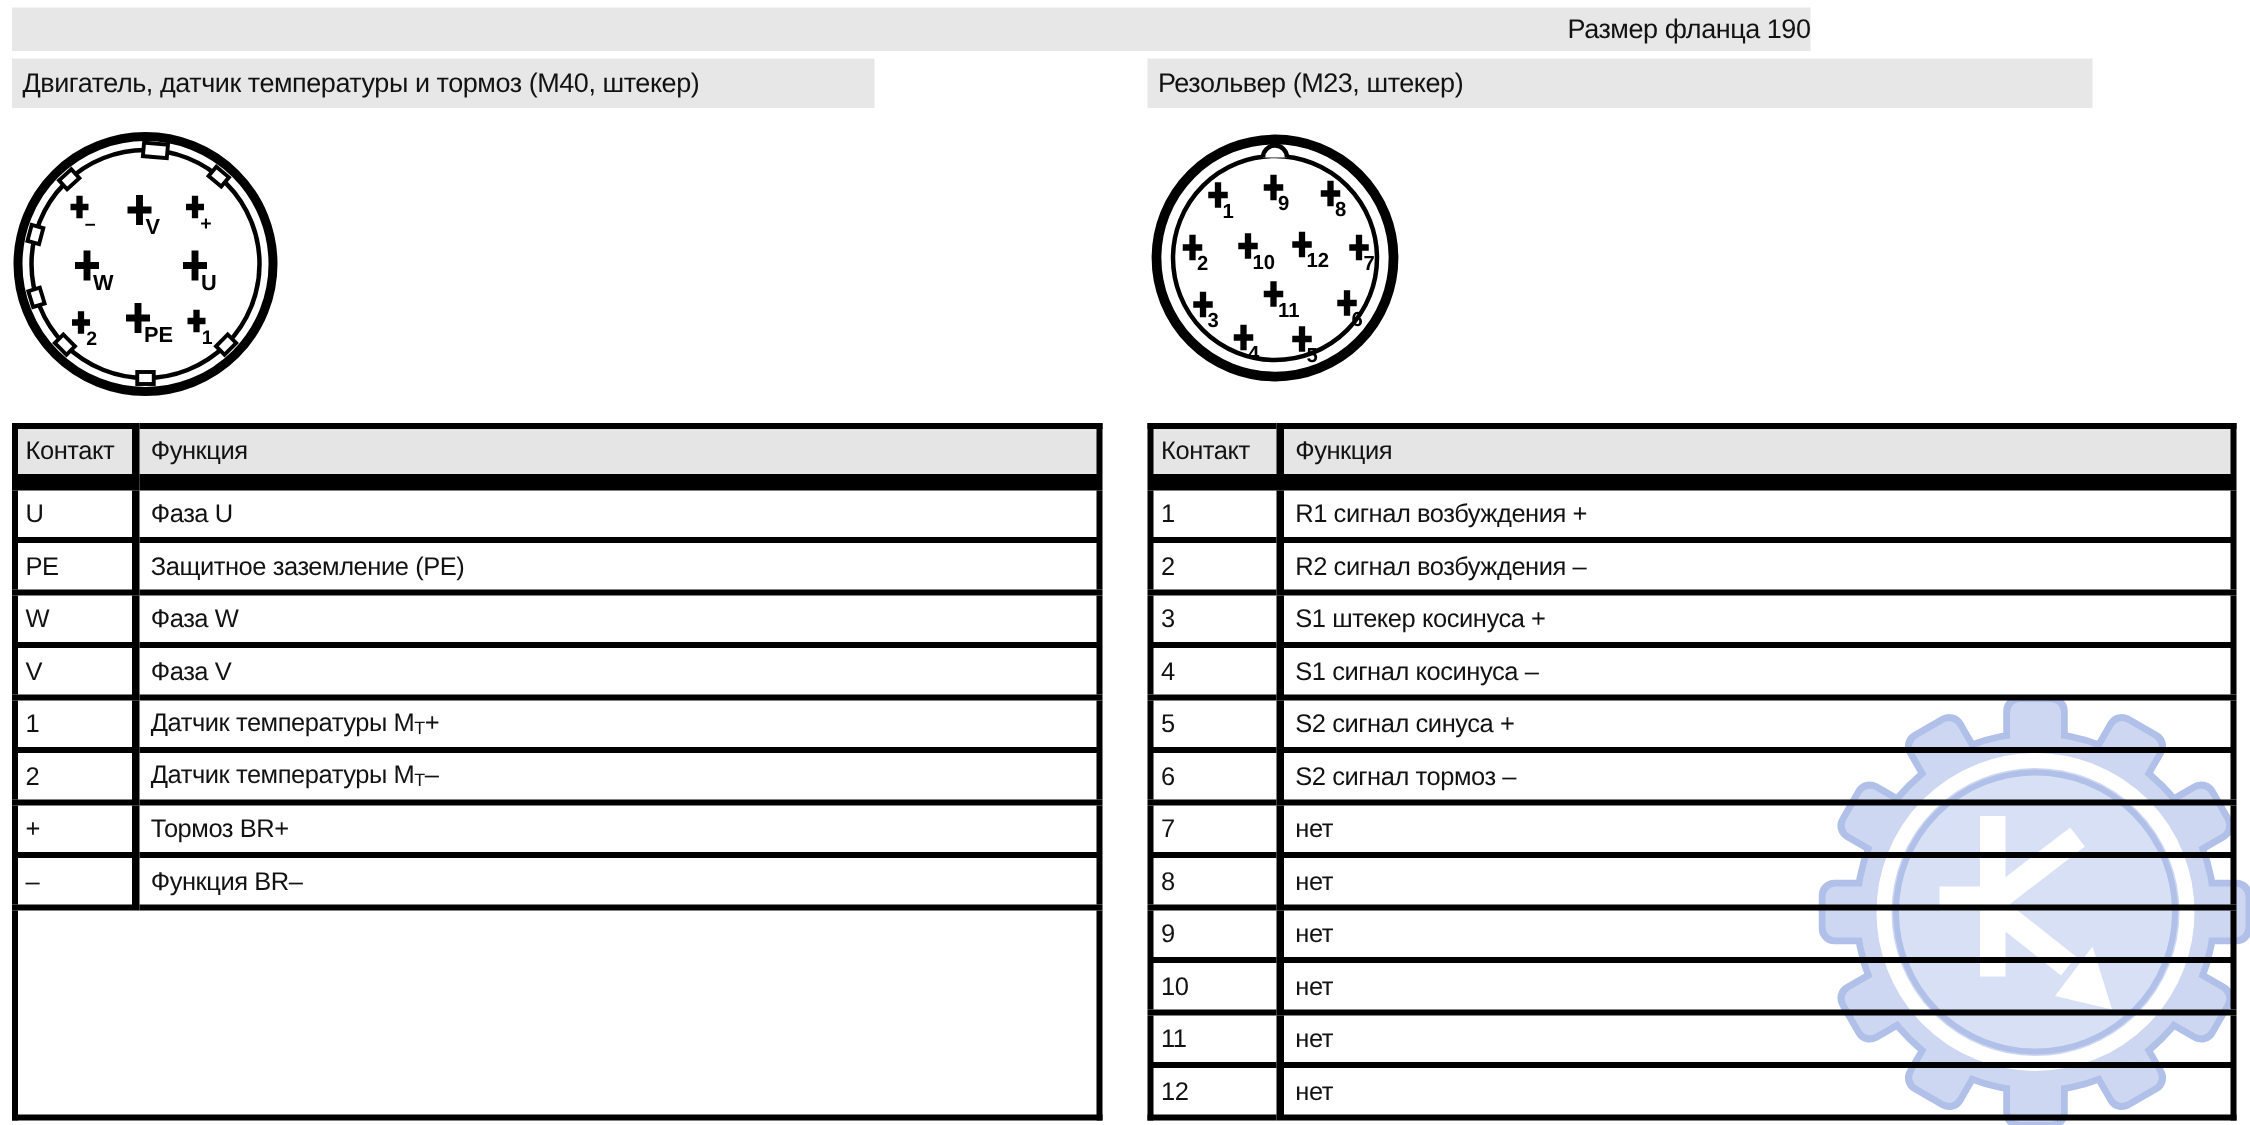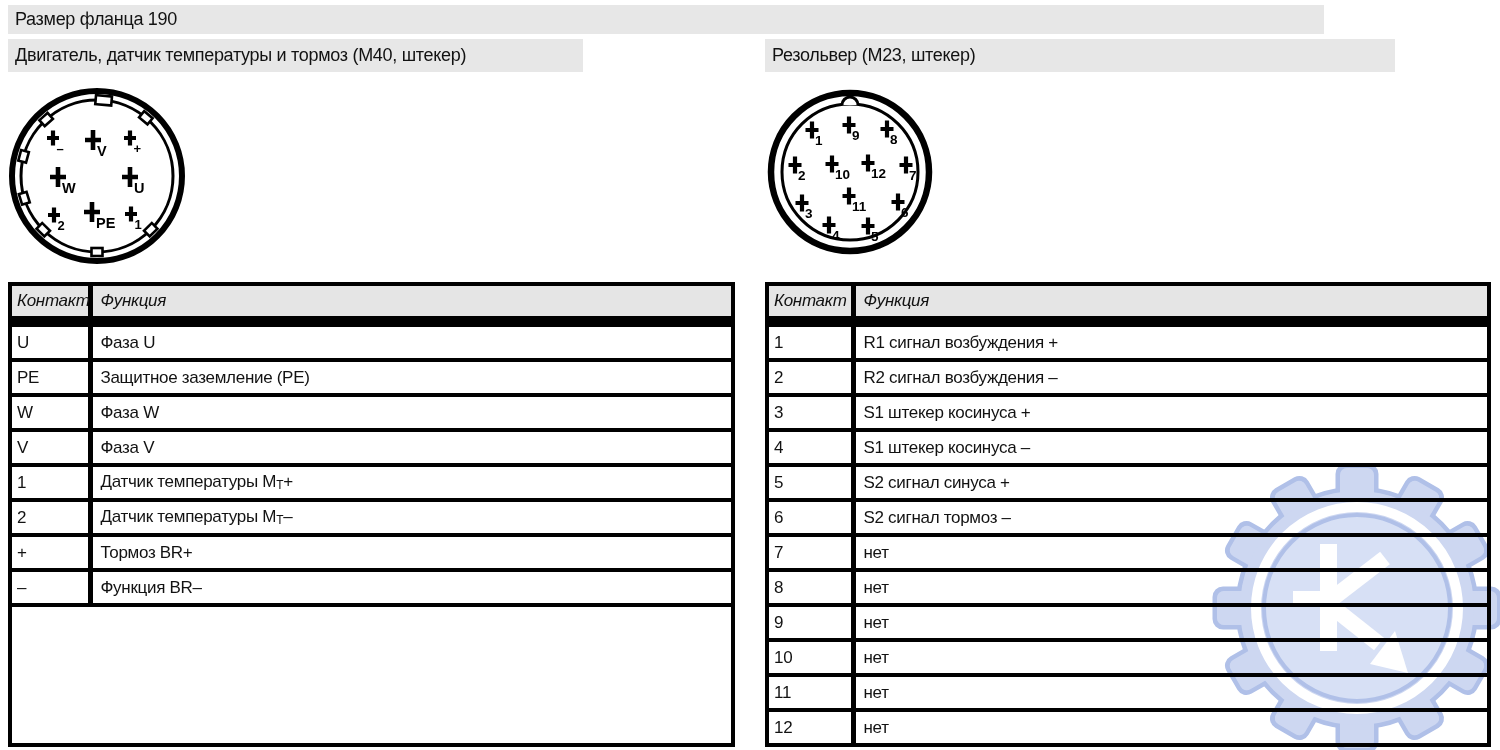--- a/index.html
+++ b/index.html
@@ -5,39 +5,39 @@
   html,body{margin:0;padding:0;}
   body{
     width:1500px;height:750px;position:relative;overflow:hidden;
     background:#ffffff;color:#121212;
     font-family:"Liberation Sans",sans-serif;
   }
   .bar{
     position:absolute;background:#e7e7e7;display:flex;align-items:center;
     font-size:18px;letter-spacing:-0.3px;padding-left:7px;box-sizing:border-box;z-index:2;
   }
-  #bar-top{left:8px;top:5px;width:1316px;height:29px;}
+  #bar-top{left:8px;top:5px;width:1199px;height:29px;justify-content:flex-end;}
   #bar-left-sub{left:8px;top:39px;width:575px;height:33px;}
   #bar-right-sub{left:765px;top:39px;width:630px;height:33px;}
 
   svg.connector{position:absolute;z-index:2;}
   #conn-left{left:5px;top:84px;}
   #conn-right{left:765px;top:87px;}
   #watermark{position:absolute;left:1212px;top:463px;z-index:0;}
 
   table.pin-table{
     position:absolute;top:282px;border-collapse:collapse;table-layout:fixed;
     background:transparent;font-size:17px;letter-spacing:-0.3px;z-index:1;
   }
   #table-left{left:8px;width:727px;}
   #table-right{left:765px;width:726px;}
   .pin-table{border:4px solid #000;}
   .pin-table th{
     background:#e5e5e5;height:30px;border-bottom:11px solid #000;
-    font-weight:400;text-align:left;font-size:17px;padding:0;font-style:italic;
+    font-weight:400;text-align:left;font-size:17px;padding:0;
   }
   .pin-table th.col-contact,.pin-table td.col-contact{border-right:5px solid #000;}
   .pin-table th.col-contact{padding-left:5px;}
   .pin-table th.col-func{padding-left:8px;}
   .pin-table td{height:31px;padding:0;vertical-align:middle;}
   .pin-table td.col-contact{padding-left:5px;}
   .pin-table td.col-func{padding-left:8px;}
   .pin-table tbody tr:not(:first-child) td{border-top:4px solid #000;}
   .pin-table tfoot td{border-top:4px solid #000;height:136px;}
   sub{font-size:0.7em;vertical-align:-0.18em;}
@@ -236,21 +236,21 @@
       <tr>
         <td class="col-contact">2</td>
         <td class="col-func">R2 сигнал возбуждения –</td>
       </tr>
       <tr>
         <td class="col-contact">3</td>
         <td class="col-func">S1 штекер косинуса +</td>
       </tr>
       <tr>
         <td class="col-contact">4</td>
-        <td class="col-func">S1 штекер косинуса –</td>
+        <td class="col-func">S1 сигнал косинуса –</td>
       </tr>
       <tr>
         <td class="col-contact">5</td>
         <td class="col-func">S2 сигнал синуса +</td>
       </tr>
       <tr>
         <td class="col-contact">6</td>
         <td class="col-func">S2 сигнал тормоз –</td>
       </tr>
       <tr>

